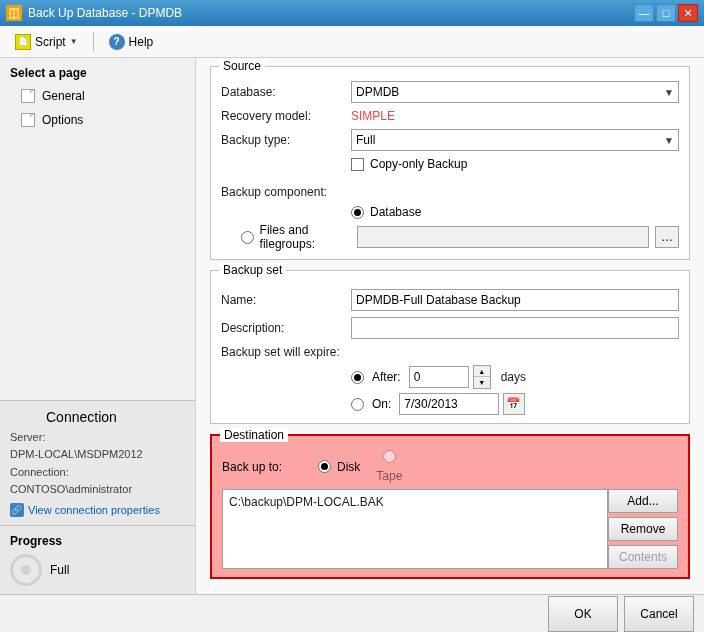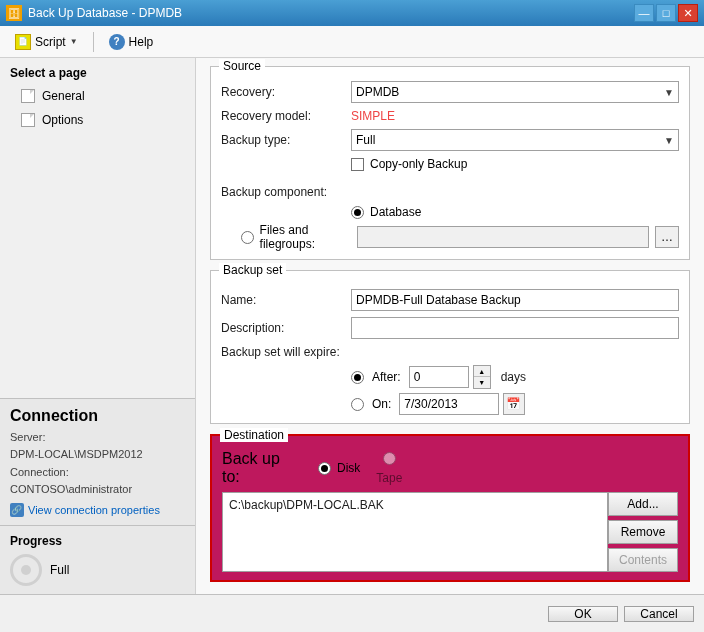--- a/index.html
+++ b/index.html
@@ -176,23 +176,24 @@
       width: 0; height: 0;
     }
 
     .connection-section {
       margin-top: auto;
       border-top: 1px solid #c0c0c0;
       padding: 8px 10px;
       background: #e8e8e8;
     }
     .connection-title {
-      font-weight: bold;
-      font-size: 16px;
+      font-weight: normal;
+      font-size: 14px;
       margin-bottom: 4px;
+      margin-left: 36px;
     }
     .connection-info {
       font-size: 11px;
       color: #404040;
       line-height: 1.6;
     }
     .connection-link {
       color: #0060c0;
       text-decoration: none;
       display: flex;
@@ -429,21 +430,21 @@
       display: flex;
       align-items: center;
       justify-content: center;
       cursor: pointer;
       font-size: 12px;
     }
 
     
     .destination-section {
       border: 2px solid #cc0000;
-      background: #be185d;
+      background: #fca5a5;
       position: relative;
     }
     .destination-label {
       position: absolute;
       top: -8px;
       left: 8px;
       background: white;
       padding: 0 4px;
       font-size: 12px;
     }
@@ -452,21 +453,21 @@
       margin-top: 4px;
     }
 
     .backup-to-row {
       display: flex;
       align-items: center;
       gap: 16px;
       margin-bottom: 6px;
     }
     .backup-to-label {
-      font-size: 16px;
+      font-size: 12px;
       width: 80px;
     }
     .tape-radio {
       opacity: 0.5;
       flex-direction: column;
     }
 
     .destination-list-area {
       display: flex;
       gap: 0;
@@ -511,21 +512,21 @@
       border-top: 1px solid #c0c0c0;
       padding: 6px 10px;
       display: flex;
       justify-content: flex-end;
       gap: 6px;
       height: 38px;
       align-items: center;
     }
     .action-btn {
       width: 70px;
-      height: 16px;
+      height: 36px;
       background: linear-gradient(to bottom, #f8f8f8, #e0e0e0);
       border: 1px solid #a0a0a0;
       font-size: 12px;
       cursor: pointer;
       display: flex;
       align-items: center;
       justify-content: center;
     }
 
     .files-row {
@@ -628,21 +629,21 @@
       </div>
     </div>
 
     <div class="main-form">
 
       <div class="section-group">
         <span class="section-label">Source</span>
         <div class="section-content">
 
           <div class="form-row">
-            <span class="form-label">Recovery:</span>
+            <span class="form-label">Database:</span>
             <div class="form-control">
               <div class="select-control">
                 <span>DPMDB</span>
                 <span class="select-arrow">▼</span>
               </div>
             </div>
           </div>
 
           <div class="form-row">
             <span class="form-label">Recovery model:</span>

